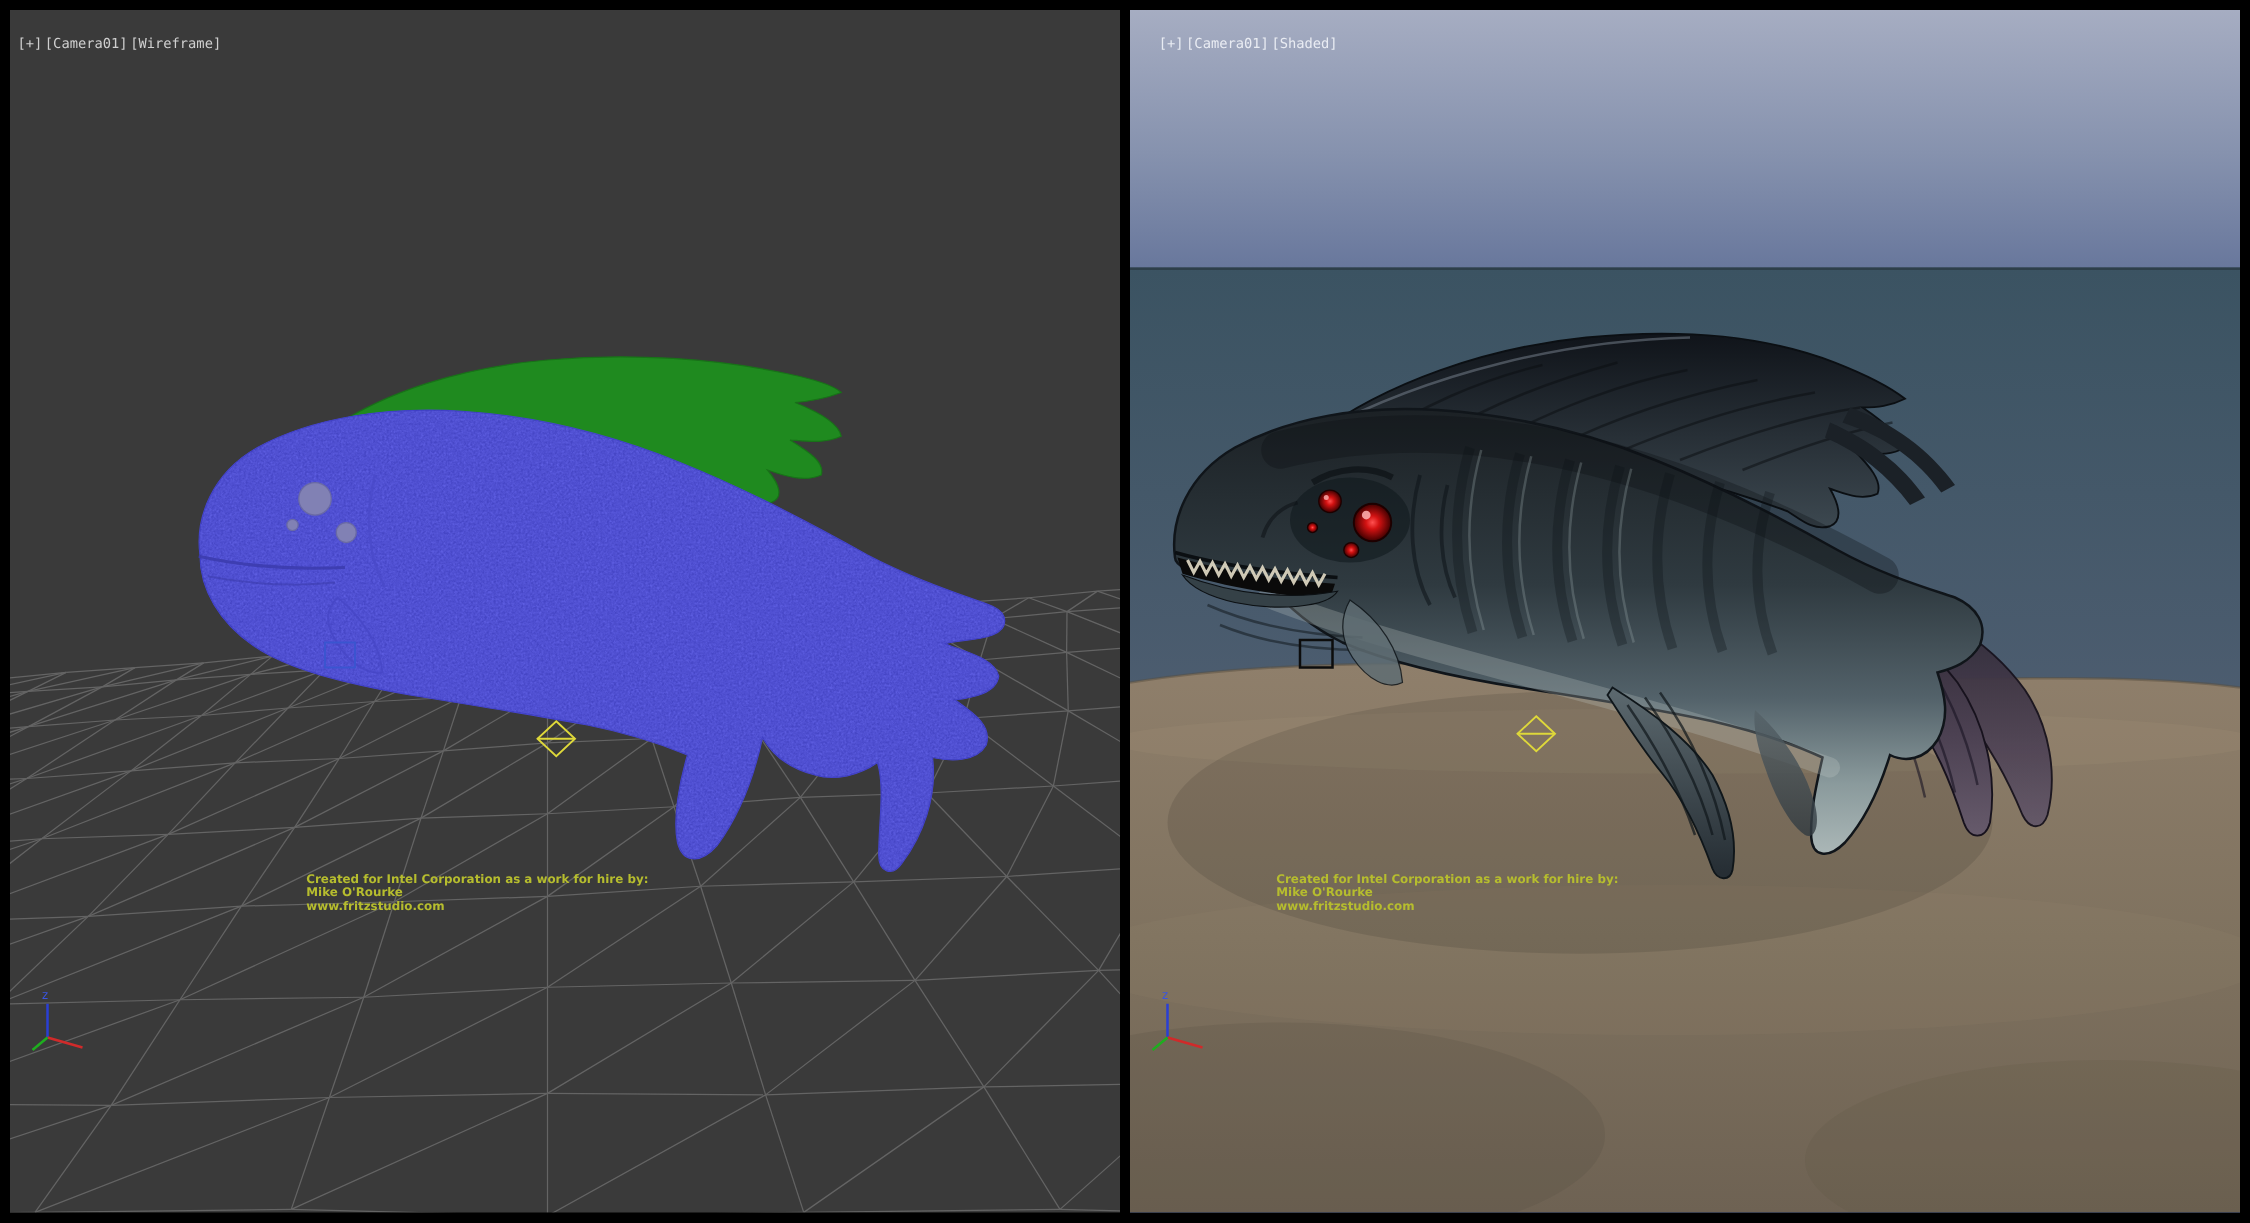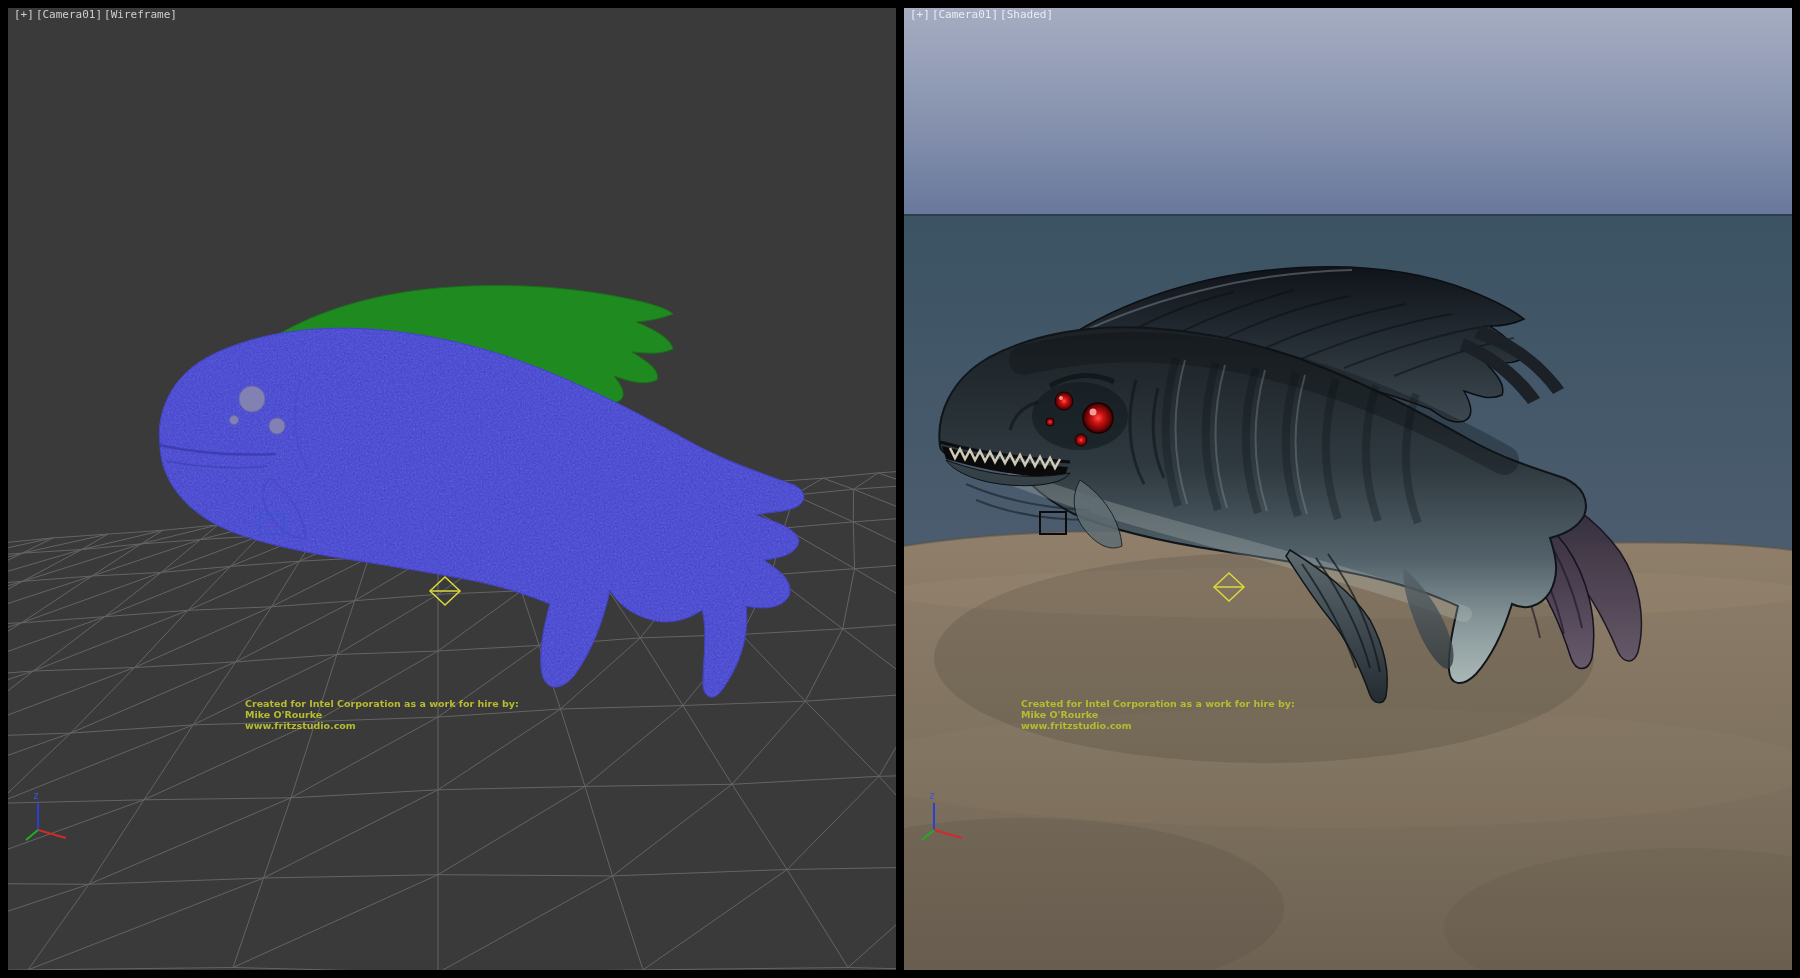--- a/index.html
+++ b/index.html
@@ -2,23 +2,23 @@
 <html><head>
 <meta charset="utf-8">
 <style>
   html,body{margin:0;padding:0;background:#000;}
   body{width:1800px;height:978px;overflow:hidden;font-family:"DejaVu Sans",sans-serif;}
   .stage{position:relative;width:1800px;height:978px;background:#000;}
   .viewport{position:absolute;top:8px;width:888px;height:962px;overflow:hidden;}
   #vp-left{left:8px;background:#3a3a3a;}
   #vp-right{left:904px;background:#68779c;}
   svg.scene{position:absolute;left:0;top:0;width:100%;height:100%;display:block;}
-  .vp-label{position:absolute;top:0;left:6px;z-index:6;font:11px "DejaVu Sans Mono",monospace;cursor:default;white-space:nowrap;}
+  .vp-label{position:absolute;top:20px;left:6px;z-index:6;font:11px "DejaVu Sans Mono",monospace;cursor:default;white-space:nowrap;}
   #vp-left .vp-label{color:#cfcfcf;}
-  #vp-right .vp-label{color:#e9ecf3;}
+  #vp-right .vp-label{color:#e9ecf3;margin-left:17px;}
   .vp-label span{margin-right:2px;cursor:pointer;}
   .watermark{position:absolute;z-index:5;color:#b6bd2e;font:bold 9.5px "DejaVu Sans",sans-serif;line-height:11px;letter-spacing:0;}
   #vp-left .watermark{left:237px;top:690px;}
   #vp-right .watermark{left:117px;top:690px;}
   .axis{position:absolute;left:12px;bottom:124px;z-index:5;}
   #grid-g line{stroke:#646464;stroke-width:1;}
 </style>
 </head>
 <body>
 

